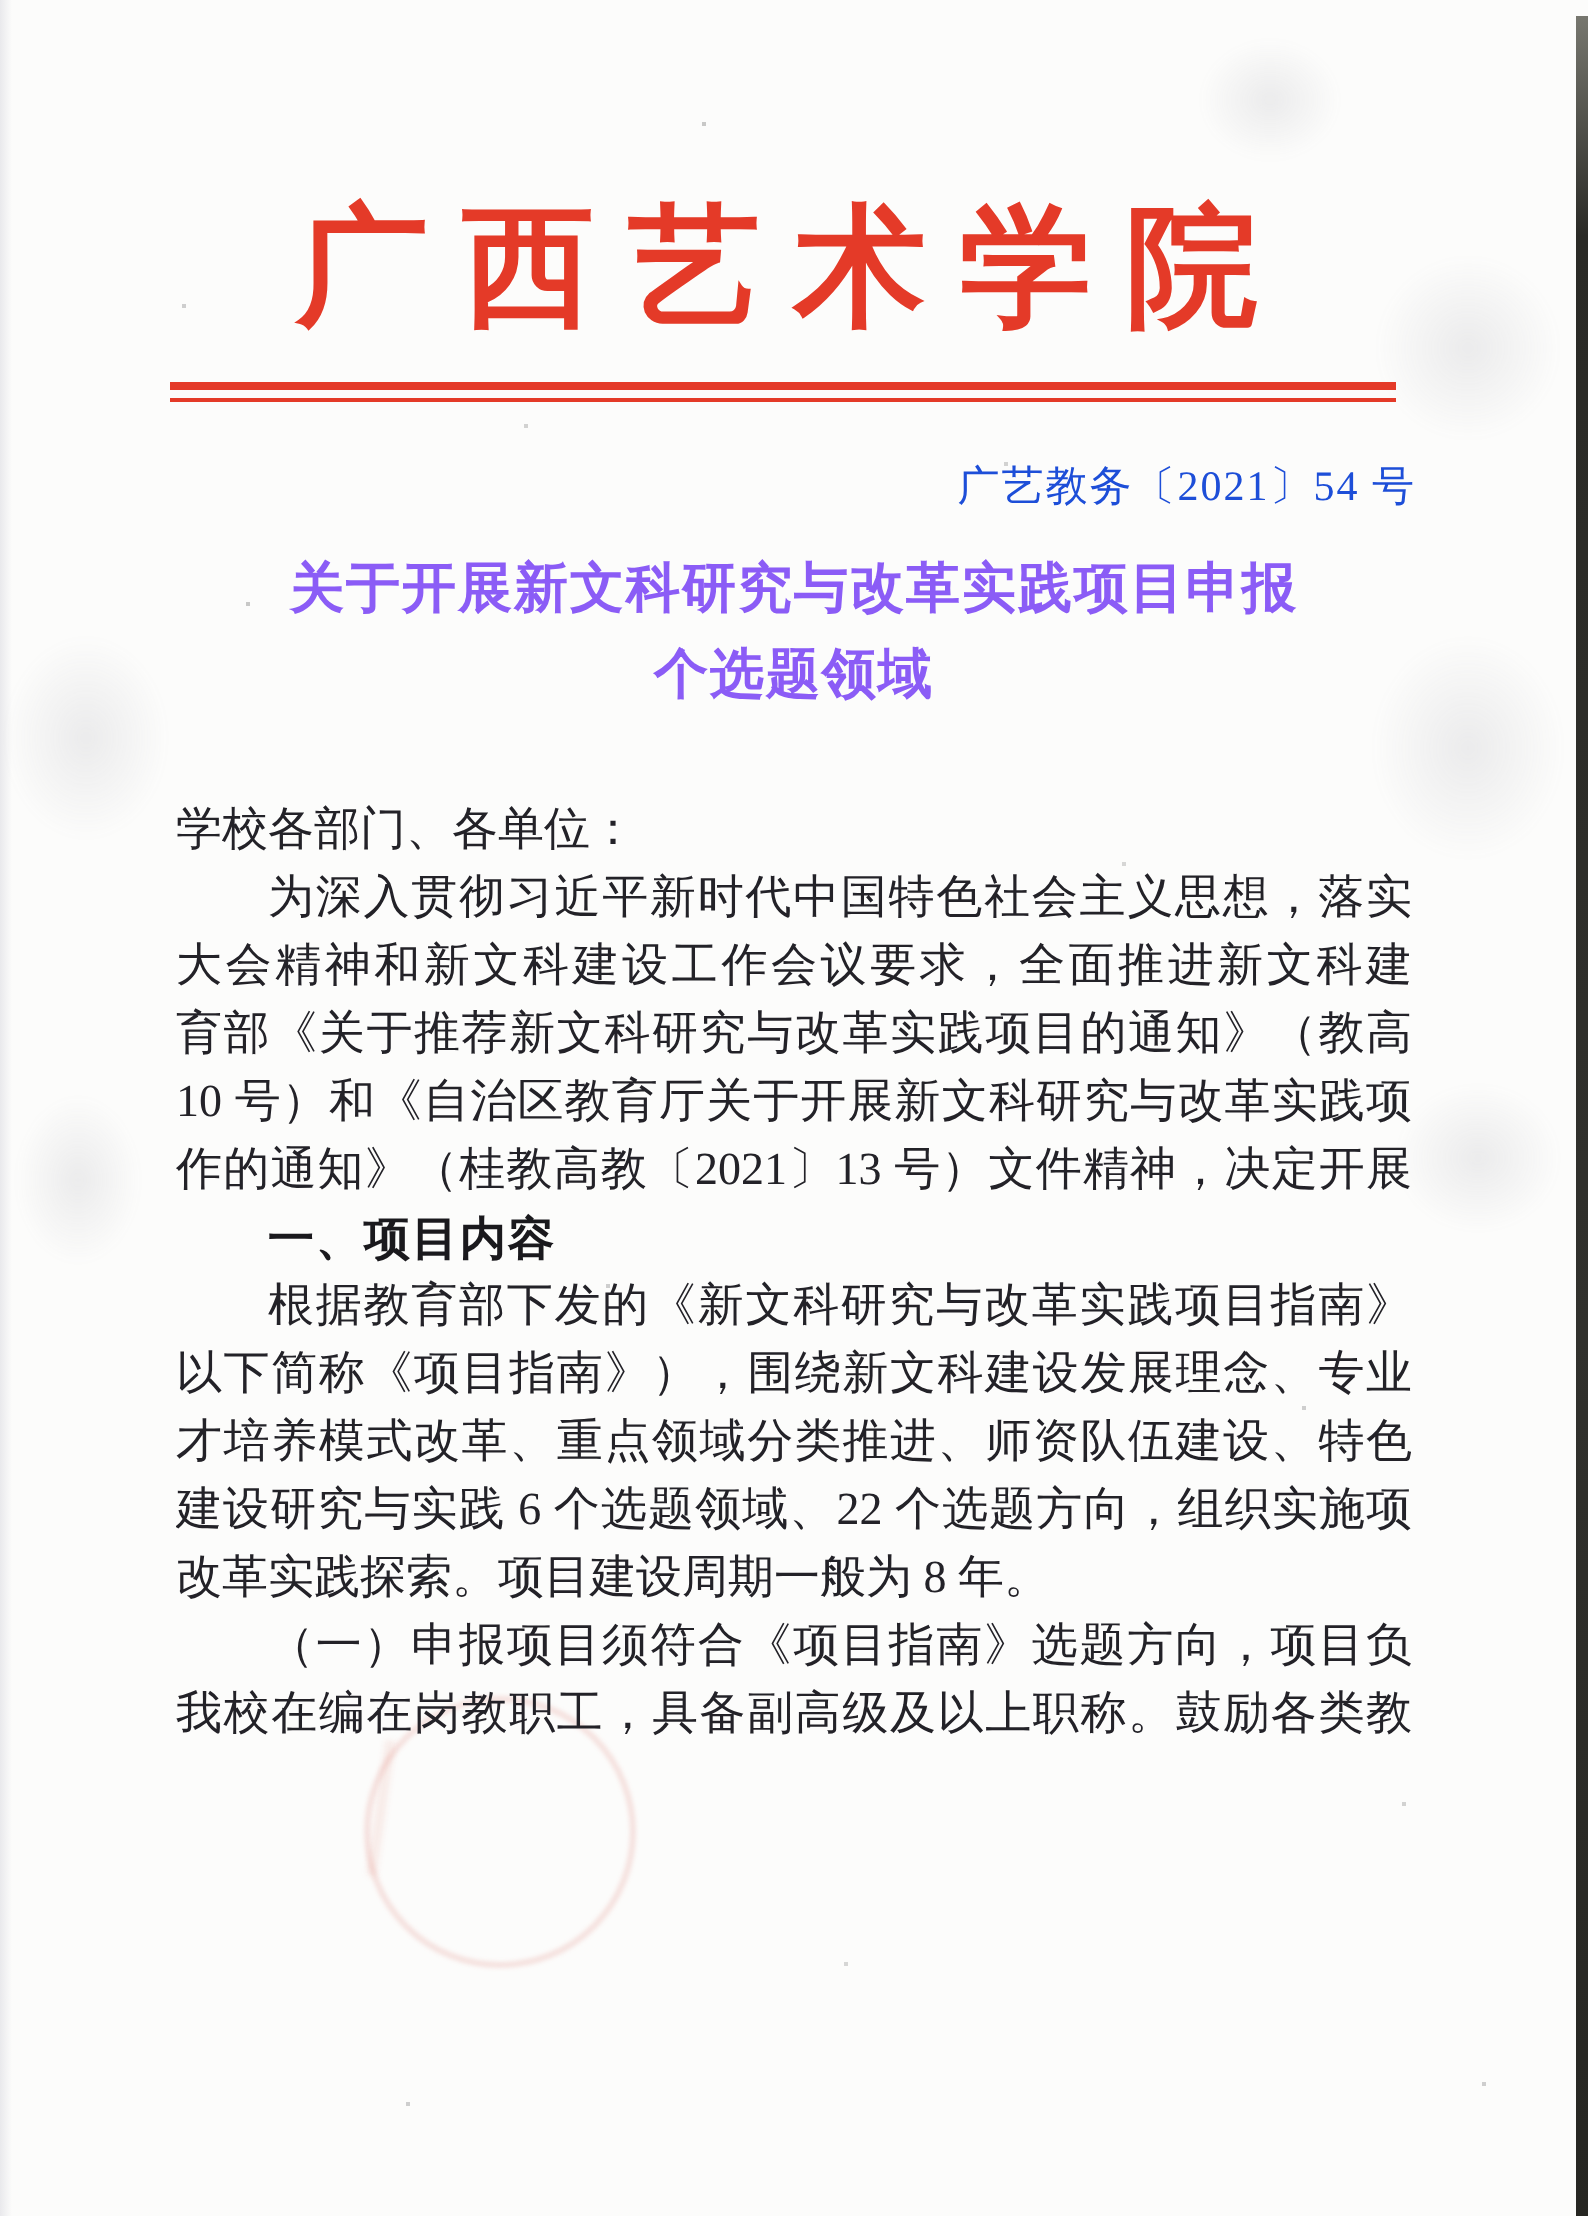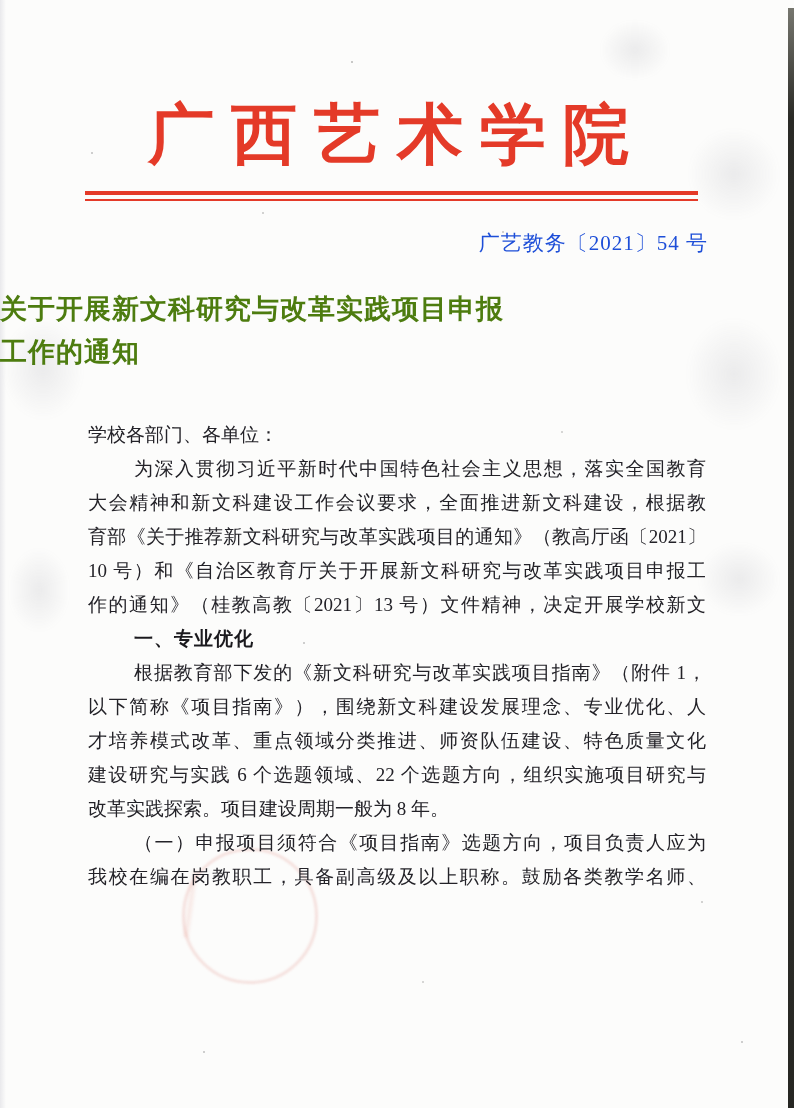--- a/index.html
+++ b/index.html
@@ -83,32 +83,33 @@
   }
   .doc-number {
     position: absolute; top: 229px; right: 86px;
     font-size: 21px;
     letter-spacing: 1px;
     color: #1d4ed8;
   }
 
   
   .doc-title {
-    position: absolute; top: 288px; left: 0; width: 100%;
+    position: absolute; top: 273px; left: 0; width: 100%;
+    text-align: center;
     font-size: 27px;
     font-weight: bold;
     line-height: 43px;
-    color: #4d7c0f;
+    color: #8b5cf6;
     letter-spacing: 1px;
   }
 
   
   .body-text {
-    position: absolute; top: 418px; left: 88px; width: 618px;
-    font-size: 19px;
+    position: absolute; top: 398px; left: 88px; width: 618px;
+    font-size: 23px;
     color: #232228;
   }
   .line {
     height: 34px;
     line-height: 34px;
     overflow: hidden;
     text-align: left;
   }
   .line.justify {
     text-align: justify;
@@ -141,31 +142,31 @@
   <div class="specks"></div>
 
   <h1 class="org-title">广西艺术学院</h1>
 
   <div class="red-rule"></div>
 
   <div class="doc-number">广艺教务〔2021〕54 号</div>
 
   <div class="doc-title">
     <div>关于开展新文科研究与改革实践项目申报</div>
-    <div>工作的通知</div>
+    <div>个选题领域</div>
   </div>
 
   <main class="body-text">
       <div class="line">学校各部门、各单位：</div>
       <div class="line justify indent">为深入贯彻习近平新时代中国特色社会主义思想，落实全国教育</div>
       <div class="line justify">大会精神和新文科建设工作会议要求，全面推进新文科建设，根据教</div>
       <div class="line justify">育部《关于推荐新文科研究与改革实践项目的通知》（教高厅函〔2021〕</div>
       <div class="line justify">10 号）和《自治区教育厅关于开展新文科研究与改革实践项目申报工</div>
       <div class="line justify">作的通知》（桂教高教〔2021〕13 号）文件精神，决定开展学校新文</div>
-      <div class="line heading indent">一、专业优化</div>
+      <div class="line heading indent">一、项目内容</div>
       <div class="line justify indent">根据教育部下发的《新文科研究与改革实践项目指南》（附件 1，</div>
       <div class="line justify">以下简称《项目指南》），围绕新文科建设发展理念、专业优化、人</div>
       <div class="line justify">才培养模式改革、重点领域分类推进、师资队伍建设、特色质量文化</div>
       <div class="line justify">建设研究与实践 6 个选题领域、22 个选题方向，组织实施项目研究与</div>
       <div class="line">改革实践探索。项目建设周期一般为 8 年。</div>
       <div class="line justify indent">（一）申报项目须符合《项目指南》选题方向，项目负责人应为</div>
       <div class="line justify">我校在编在岗教职工，具备副高级及以上职称。鼓励各类教学名师、</div>
     </main>
 
 </div>

